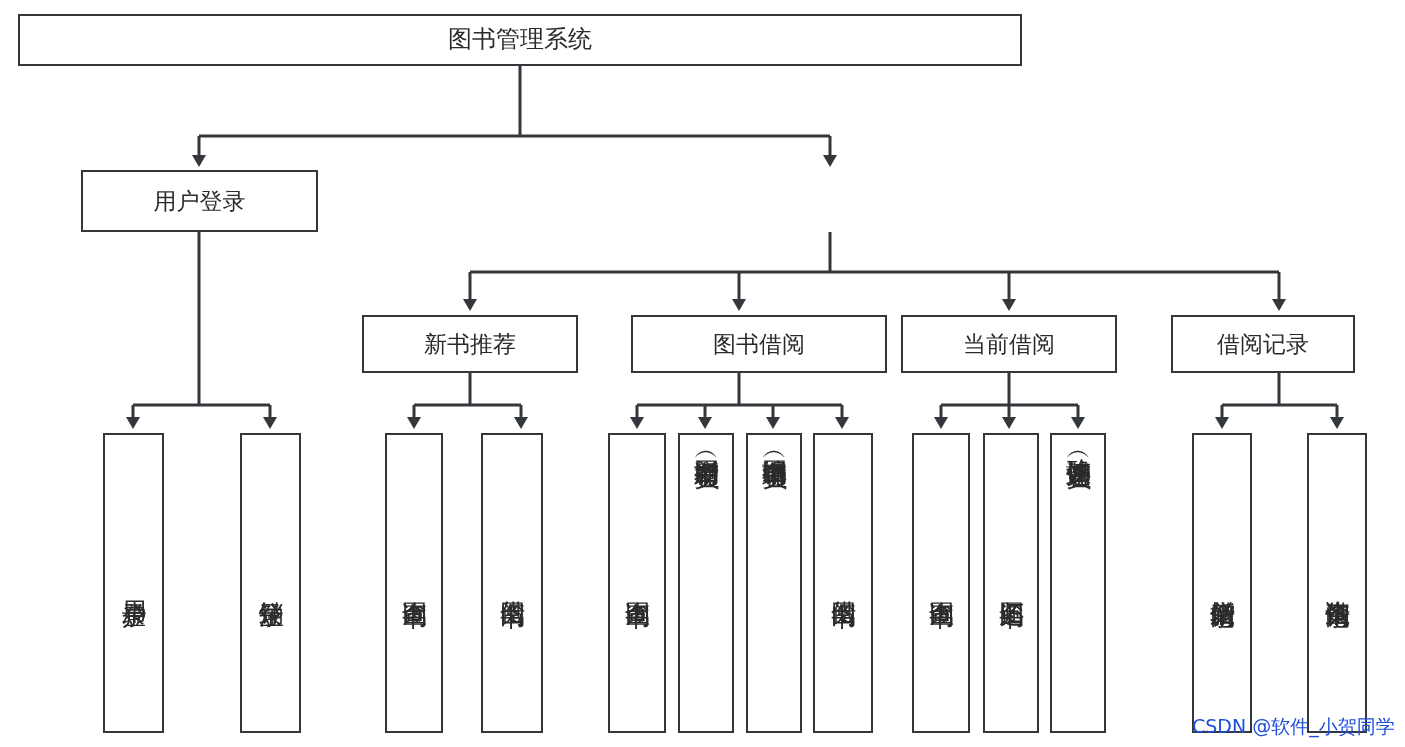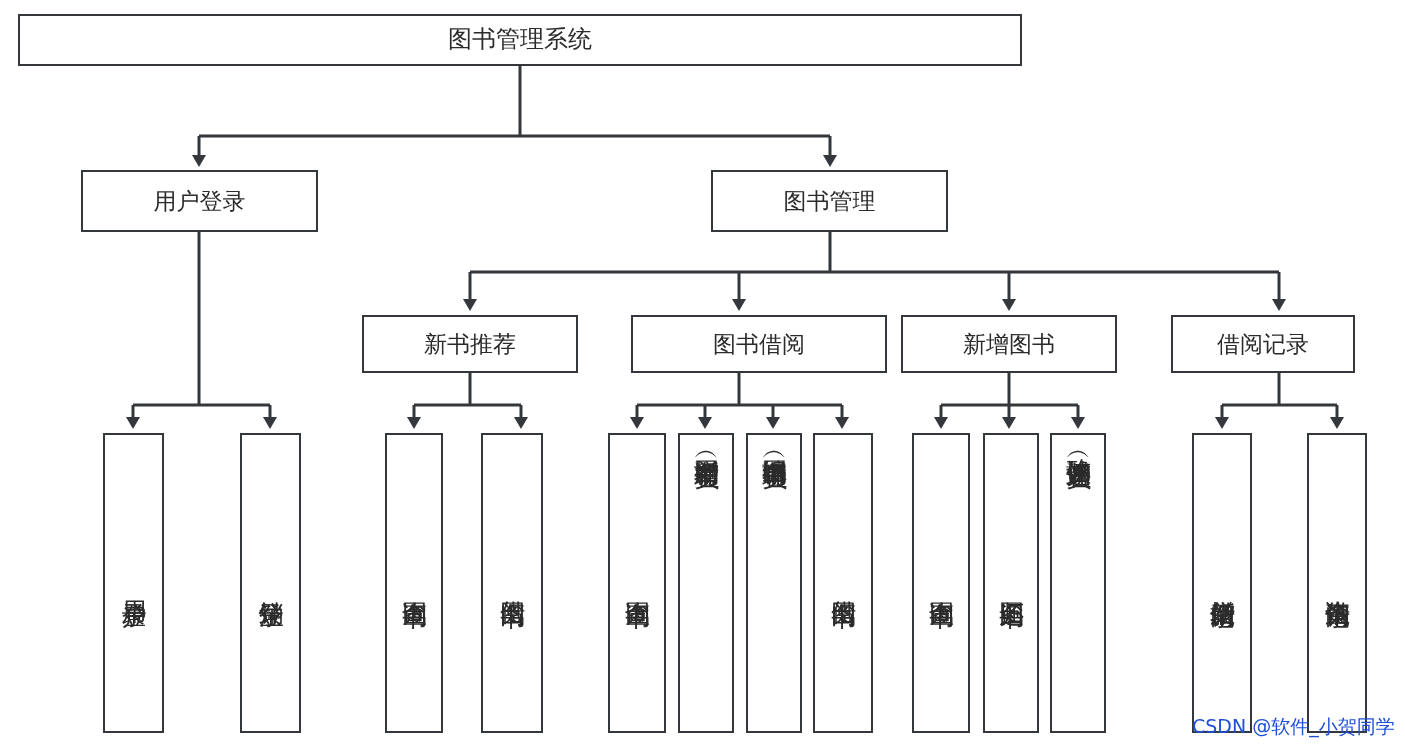--- a/index.html
+++ b/index.html
@@ -146,32 +146,29 @@
     </g>
   </svg>
 
   <div class="node h root" style="left:18px; top:14px; width:1004px; height:52px;">
     <span class="node-label">图书管理系统</span>
   </div>
 
   <div class="node h" style="left:81px; top:170px; width:237px; height:62px;">
     <span class="node-label">用户登录</span>
   </div>
-  <div class="node h" style="left:711px; top:170px; width:237px; height:62px;">
-    <span class="node-label">图书管理</span>
-  </div>
 
   <div class="node h" style="left:362px; top:315px; width:216px; height:58px;">
     <span class="node-label">新书推荐</span>
   </div>
   <div class="node h" style="left:631px; top:315px; width:256px; height:58px;">
     <span class="node-label">图书借阅</span>
   </div>
   <div class="node h" style="left:901px; top:315px; width:216px; height:58px;">
-    <span class="node-label">新增图书</span>
+    <span class="node-label">当前借阅</span>
   </div>
   <div class="node h" style="left:1171px; top:315px; width:184px; height:58px;">
     <span class="node-label">借阅记录</span>
   </div>
 
   <div class="node v centered" style="left:103px; top:433px; width:61px; height:300px;">
     <span class="node-label">用户登录</span>
   </div>
   <div class="node v centered" style="left:240px; top:433px; width:61px; height:300px;">
     <span class="node-label">注销登录</span>

